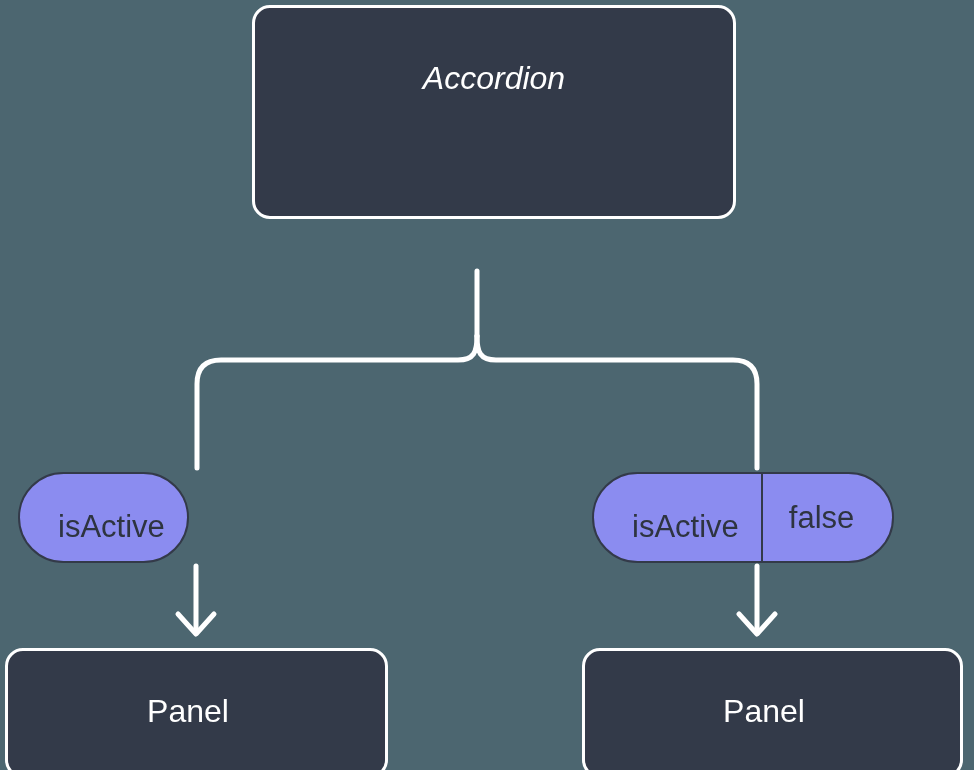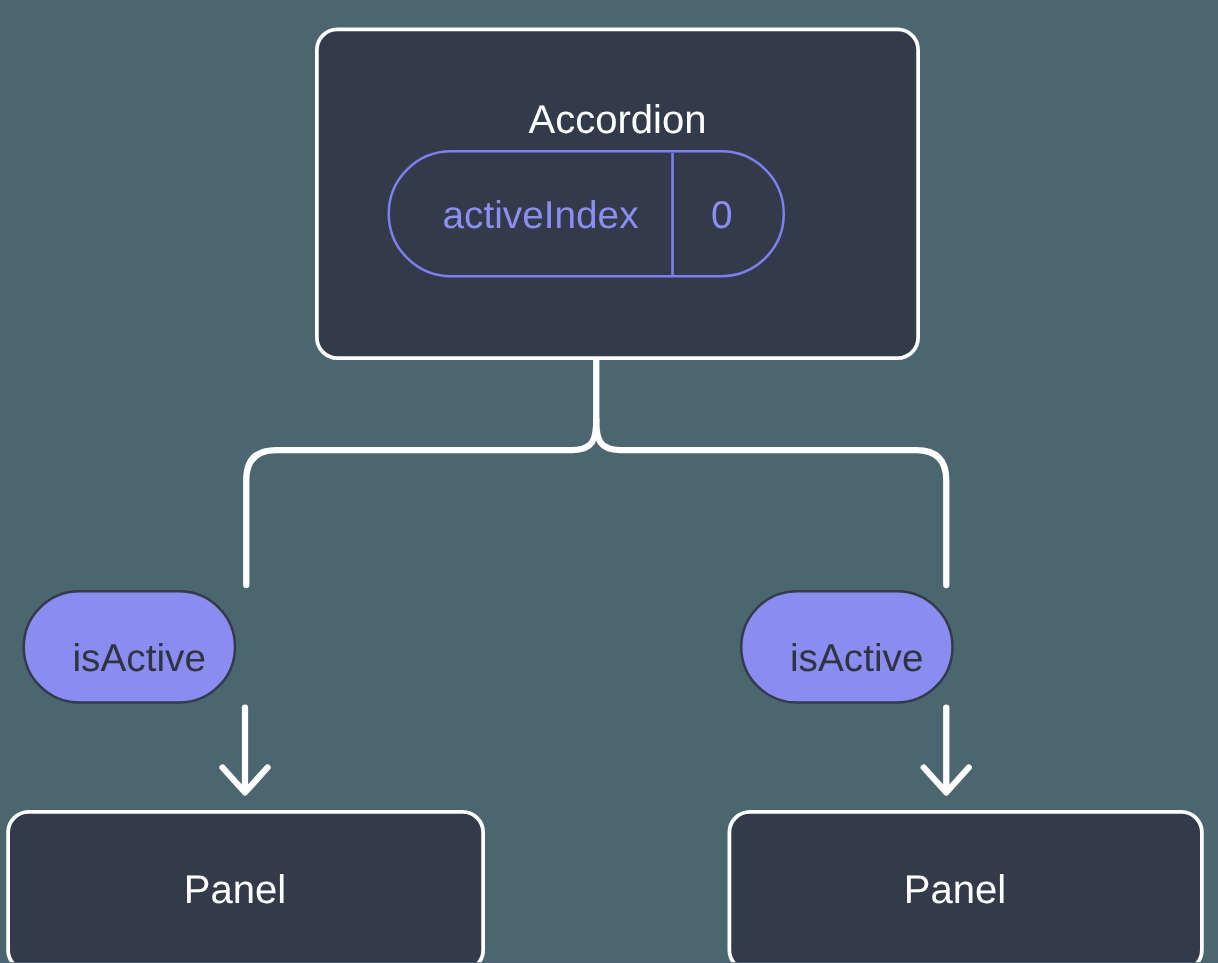--- a/index.html
+++ b/index.html
@@ -36,23 +36,24 @@
     color: #ffffff;
     font-size: 32px;
     line-height: 1;
     text-align: center;
     white-space: nowrap;
   }
 
   
   #accordion-node {
     left: 252px;
-    top: 22px;
+    top: 5px;
     width: 484px;
-    height: 266px;
+    height: 214px;
+    font-style: italic;
   }
   #accordion-title {
     position: absolute;
     left: 0;
     right: 0;
     top: 54px;
   }
 
   
   .pill-outline {
@@ -171,31 +172,28 @@
 
       <path d="M 757 566 L 757 633"></path>
       <path d="M 739 614 L 757 634 L 775 614"></path>
     </g>
   </svg>
 
   <div class="node-box" id="accordion-node">
     <div class="node-title" id="accordion-title">Accordion</div>
   </div>
 
-  <div class="pill-outline" id="activeindex-pill">
-    <div class="pill-key">activeIndex</div>
-    <div class="pill-val">0</div>
-  </div>
 
   <div class="pill-filled" id="left-isactive-pill">
     <div class="pill-key">isActive</div>
   </div>
 
   <div class="pill-filled" id="right-isactive-pill">
     <div class="pill-key">isActive</div>
+    <div class="pill-val">false</div>
   </div>
 
   <div class="node-box" id="left-panel-node">
     <div class="node-title panel-title">Panel</div>
   </div>
 
   <div class="node-box" id="right-panel-node">
     <div class="node-title panel-title">Panel</div>
   </div>
 

